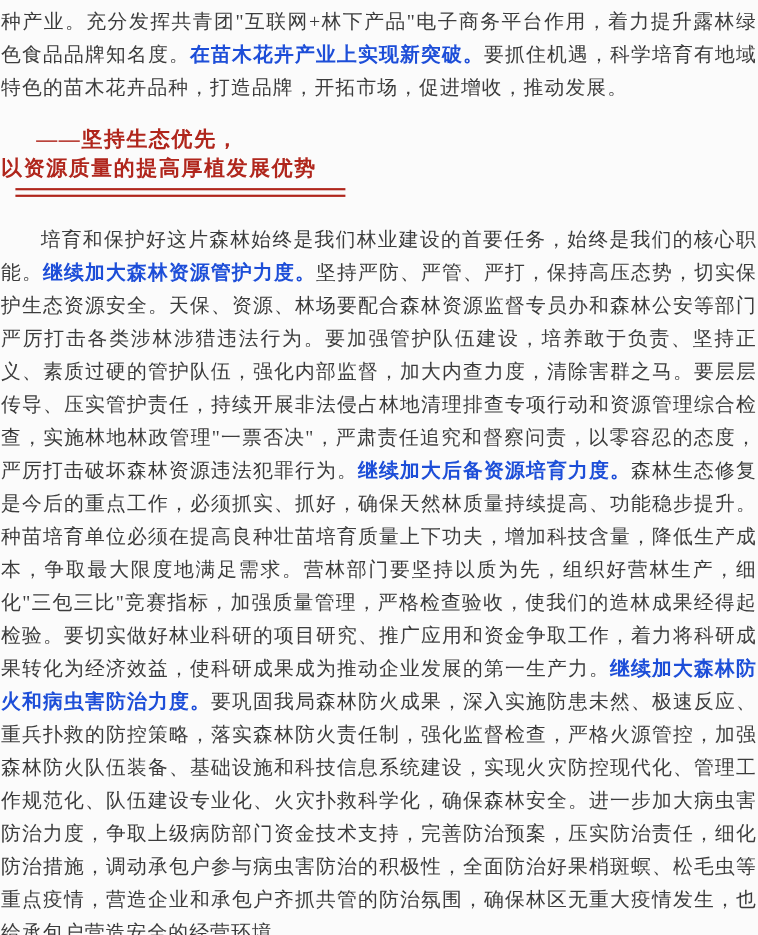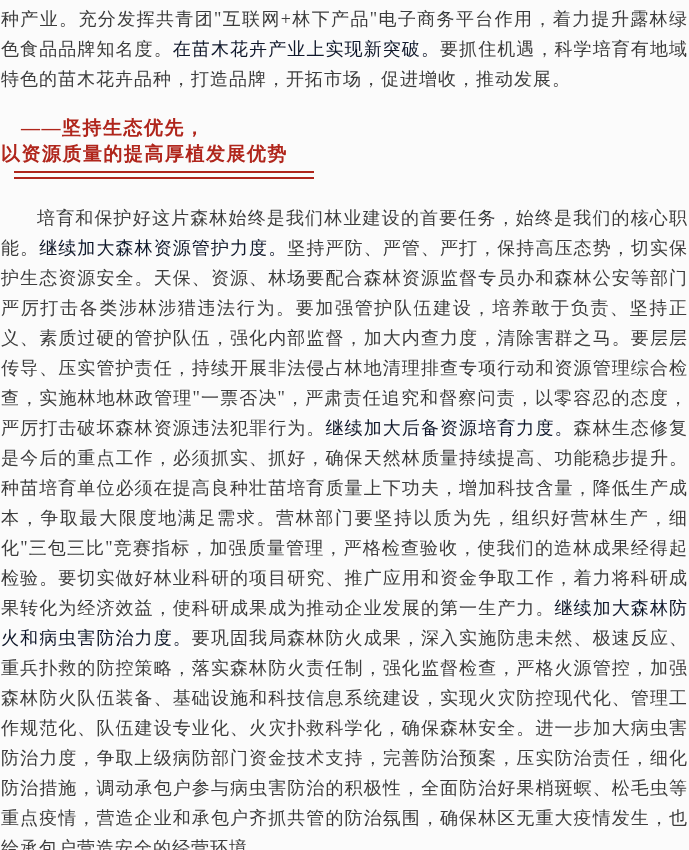--- a/index.html
+++ b/index.html
@@ -21,36 +21,36 @@
   .para {
     margin: 0;
     font-size: 18px;
     line-height: 30px;
     letter-spacing: 1px;
     text-align: justify;
     text-justify: inter-character;
     word-break: break-all;
   }
   .para b {
-    font-weight: normal;
-    color: #0f172a;
+    font-weight: bold;
+    color: #1d4ed8;
   }
   .para.main {
     margin-top: 24px;
     text-indent: 2em;
   }
   .section-heading {
     margin-top: 21px;
     color: #b0261c;
     font-weight: bold;
     font-size: 19px;
     line-height: 26px;
     letter-spacing: 1.5px;
   }
-  .h-line1 { padding-left: 20px; }
+  .h-line1 { padding-left: 32px; }
   .h-line2 { }
   .double-rule {
     width: 300px;
     margin-left: 13px;
     margin-top: 4px;
     height: 4px;
     border-top: 2px solid #b0261c;
     border-bottom: 2px solid #b0261c;
   }
 </style>

